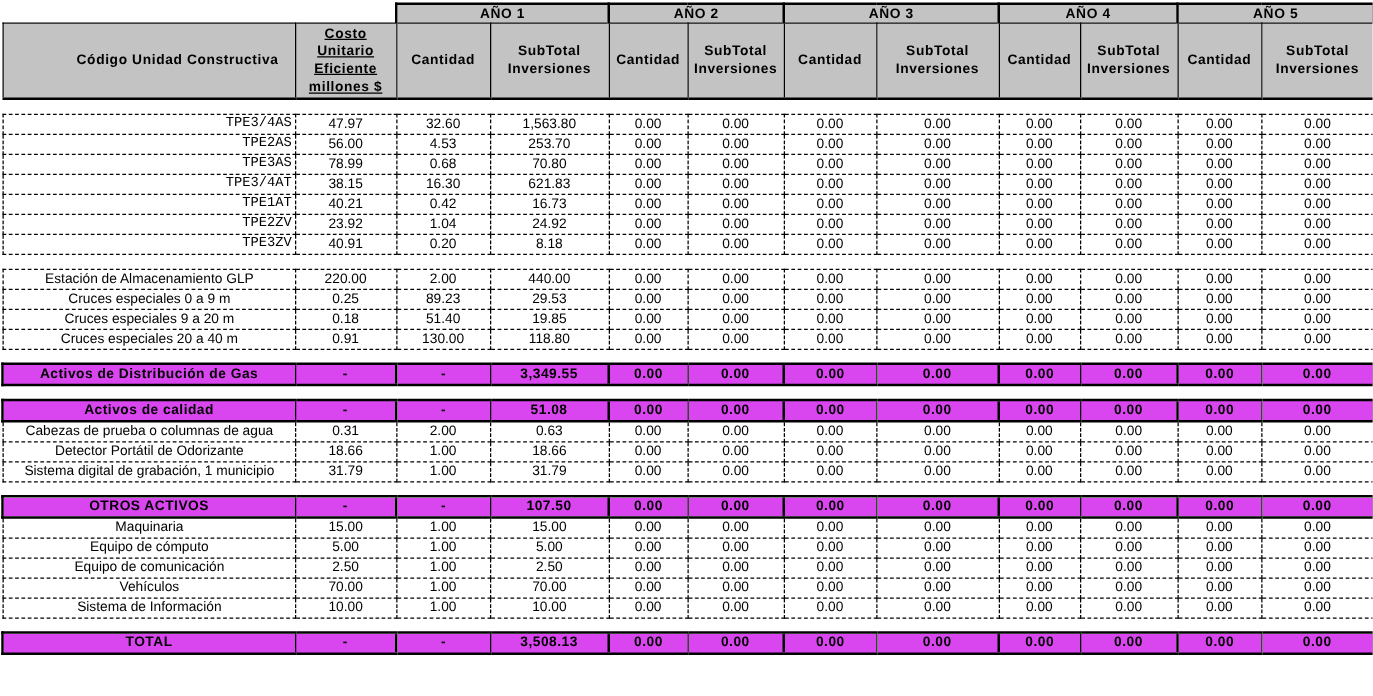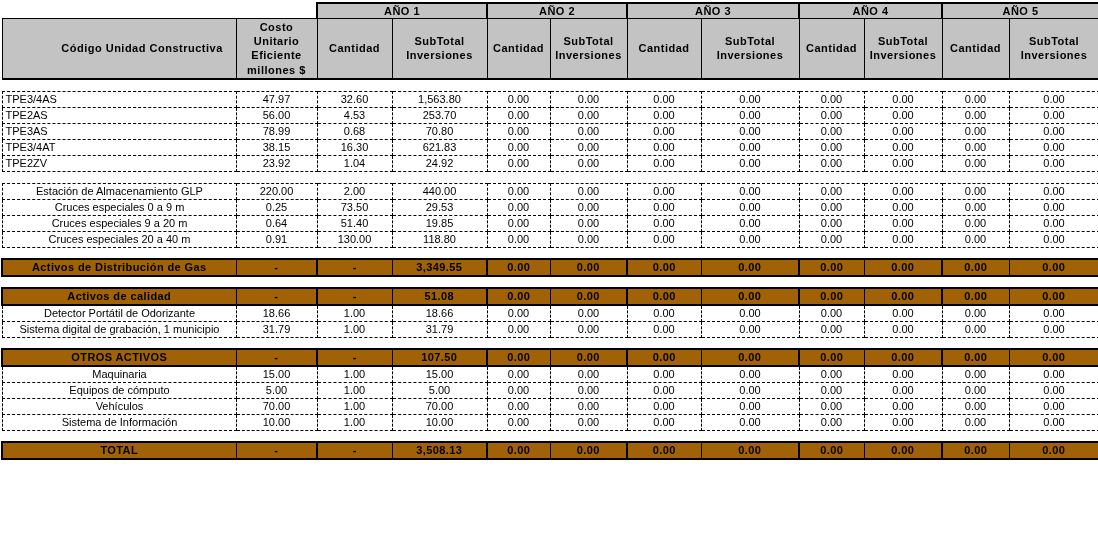--- a/index.html
+++ b/index.html
@@ -13,29 +13,29 @@
         padding:0 2px;vertical-align:middle;box-sizing:border-box;}
   
   thead th{background:#c3c3c3;font-weight:bold;text-align:center;letter-spacing:.5px;}
   tr.hr1{height:15px;}
   tr.hr2{height:61px;}
   td.blank{border:none;background:#fff;}
   th.h-year{border:2px solid #000;border-bottom:1px solid #000;}
   tr.hr2 th{border:1px solid #000;border-bottom:2px solid #000;
             white-space:pre-line;line-height:1.3;}
   th.h-code{border-left:2px solid #000;border-top:2px solid #000;padding-left:48px;}
-  th.h-cost{border-top:2px solid #000;border-right:2px solid #000;}
+  th.h-cost{border-top:2px solid #000;border-right:2px solid #000;text-decoration:underline;}
   th.h-sub{border-right:2px solid #000;}
   
   tr.det td{border:1px dashed #000;height:16px;text-align:center;line-height:1;}
   tr.det td.lbl{text-align:center;padding-left:3px;}
-  tr.det.ctr td.lbl{text-align:left;}
+  tr.det.ctr td.lbl{text-align:right;font-family:Liberation Mono, monospace;}
   
   tr.sum td{border:1px solid #000;border-top:2px solid #000;border-bottom:2px solid #000;
-            background:#a16207;font-weight:bold;height:17px;text-align:center;
+            background:#d946ef;font-weight:bold;height:17px;text-align:center;
             letter-spacing:.4px;line-height:1;}
   tr.sum td:first-child{border-left:2px solid #000;}
   tr.sum td:last-child{border-right:2px solid #000;}
   tr.sum td.gs{border-left:2px solid #000;}
   
   tr.spacer td{height:12px;border:none;background:#fff;padding:0;}
 </style>
 </head>
 <body>
 
@@ -141,67 +141,95 @@
           <td class="num gs">0.00</td>
           <td class="num">0.00</td>
           <td class="num gs">0.00</td>
           <td class="num">0.00</td>
           <td class="num gs">0.00</td>
           <td class="num">0.00</td>
           <td class="num gs">0.00</td>
           <td class="num">0.00</td>
         </tr>
         <tr class="det ctr">
+          <td class="lbl">TPE1AT</td>
+          <td class="num">40.21</td>
+          <td class="num gs">0.42</td>
+          <td class="num">16.73</td>
+          <td class="num gs">0.00</td>
+          <td class="num">0.00</td>
+          <td class="num gs">0.00</td>
+          <td class="num">0.00</td>
+          <td class="num gs">0.00</td>
+          <td class="num">0.00</td>
+          <td class="num gs">0.00</td>
+          <td class="num">0.00</td>
+        </tr>
+        <tr class="det ctr">
           <td class="lbl">TPE2ZV</td>
           <td class="num">23.92</td>
           <td class="num gs">1.04</td>
           <td class="num">24.92</td>
           <td class="num gs">0.00</td>
           <td class="num">0.00</td>
           <td class="num gs">0.00</td>
           <td class="num">0.00</td>
           <td class="num gs">0.00</td>
           <td class="num">0.00</td>
           <td class="num gs">0.00</td>
           <td class="num">0.00</td>
         </tr>
+        <tr class="det ctr">
+          <td class="lbl">TPE3ZV</td>
+          <td class="num">40.91</td>
+          <td class="num gs">0.20</td>
+          <td class="num">8.18</td>
+          <td class="num gs">0.00</td>
+          <td class="num">0.00</td>
+          <td class="num gs">0.00</td>
+          <td class="num">0.00</td>
+          <td class="num gs">0.00</td>
+          <td class="num">0.00</td>
+          <td class="num gs">0.00</td>
+          <td class="num">0.00</td>
+        </tr>
         <tr class="spacer">
           <td colspan="12"></td>
         </tr>
         <tr class="det">
           <td class="lbl">Estación de Almacenamiento GLP</td>
           <td class="num">220.00</td>
           <td class="num gs">2.00</td>
           <td class="num">440.00</td>
           <td class="num gs">0.00</td>
           <td class="num">0.00</td>
           <td class="num gs">0.00</td>
           <td class="num">0.00</td>
           <td class="num gs">0.00</td>
           <td class="num">0.00</td>
           <td class="num gs">0.00</td>
           <td class="num">0.00</td>
         </tr>
         <tr class="det">
           <td class="lbl">Cruces especiales 0 a 9 m</td>
           <td class="num">0.25</td>
-          <td class="num gs">73.50</td>
+          <td class="num gs">89.23</td>
           <td class="num">29.53</td>
           <td class="num gs">0.00</td>
           <td class="num">0.00</td>
           <td class="num gs">0.00</td>
           <td class="num">0.00</td>
           <td class="num gs">0.00</td>
           <td class="num">0.00</td>
           <td class="num gs">0.00</td>
           <td class="num">0.00</td>
         </tr>
         <tr class="det">
           <td class="lbl">Cruces especiales 9 a 20 m</td>
-          <td class="num">0.64</td>
+          <td class="num">0.18</td>
           <td class="num gs">51.40</td>
           <td class="num">19.85</td>
           <td class="num gs">0.00</td>
           <td class="num">0.00</td>
           <td class="num gs">0.00</td>
           <td class="num">0.00</td>
           <td class="num gs">0.00</td>
           <td class="num">0.00</td>
           <td class="num gs">0.00</td>
           <td class="num">0.00</td>
@@ -248,20 +276,34 @@
           <td class="num gs">0.00</td>
           <td class="num">0.00</td>
           <td class="num gs">0.00</td>
           <td class="num">0.00</td>
           <td class="num gs">0.00</td>
           <td class="num">0.00</td>
           <td class="num gs">0.00</td>
           <td class="num">0.00</td>
         </tr>
         <tr class="det">
+          <td class="lbl">Cabezas de prueba o columnas de agua</td>
+          <td class="num">0.31</td>
+          <td class="num gs">2.00</td>
+          <td class="num">0.63</td>
+          <td class="num gs">0.00</td>
+          <td class="num">0.00</td>
+          <td class="num gs">0.00</td>
+          <td class="num">0.00</td>
+          <td class="num gs">0.00</td>
+          <td class="num">0.00</td>
+          <td class="num gs">0.00</td>
+          <td class="num">0.00</td>
+        </tr>
+        <tr class="det">
           <td class="lbl">Detector Portátil de Odorizante</td>
           <td class="num">18.66</td>
           <td class="num gs">1.00</td>
           <td class="num">18.66</td>
           <td class="num gs">0.00</td>
           <td class="num">0.00</td>
           <td class="num gs">0.00</td>
           <td class="num">0.00</td>
           <td class="num gs">0.00</td>
           <td class="num">0.00</td>
@@ -307,24 +349,38 @@
           <td class="num gs">0.00</td>
           <td class="num">0.00</td>
           <td class="num gs">0.00</td>
           <td class="num">0.00</td>
           <td class="num gs">0.00</td>
           <td class="num">0.00</td>
           <td class="num gs">0.00</td>
           <td class="num">0.00</td>
         </tr>
         <tr class="det">
-          <td class="lbl">Equipos de cómputo</td>
+          <td class="lbl">Equipo de cómputo</td>
           <td class="num">5.00</td>
           <td class="num gs">1.00</td>
           <td class="num">5.00</td>
+          <td class="num gs">0.00</td>
+          <td class="num">0.00</td>
+          <td class="num gs">0.00</td>
+          <td class="num">0.00</td>
+          <td class="num gs">0.00</td>
+          <td class="num">0.00</td>
+          <td class="num gs">0.00</td>
+          <td class="num">0.00</td>
+        </tr>
+        <tr class="det">
+          <td class="lbl">Equipo de comunicación</td>
+          <td class="num">2.50</td>
+          <td class="num gs">1.00</td>
+          <td class="num">2.50</td>
           <td class="num gs">0.00</td>
           <td class="num">0.00</td>
           <td class="num gs">0.00</td>
           <td class="num">0.00</td>
           <td class="num gs">0.00</td>
           <td class="num">0.00</td>
           <td class="num gs">0.00</td>
           <td class="num">0.00</td>
         </tr>
         <tr class="det">

